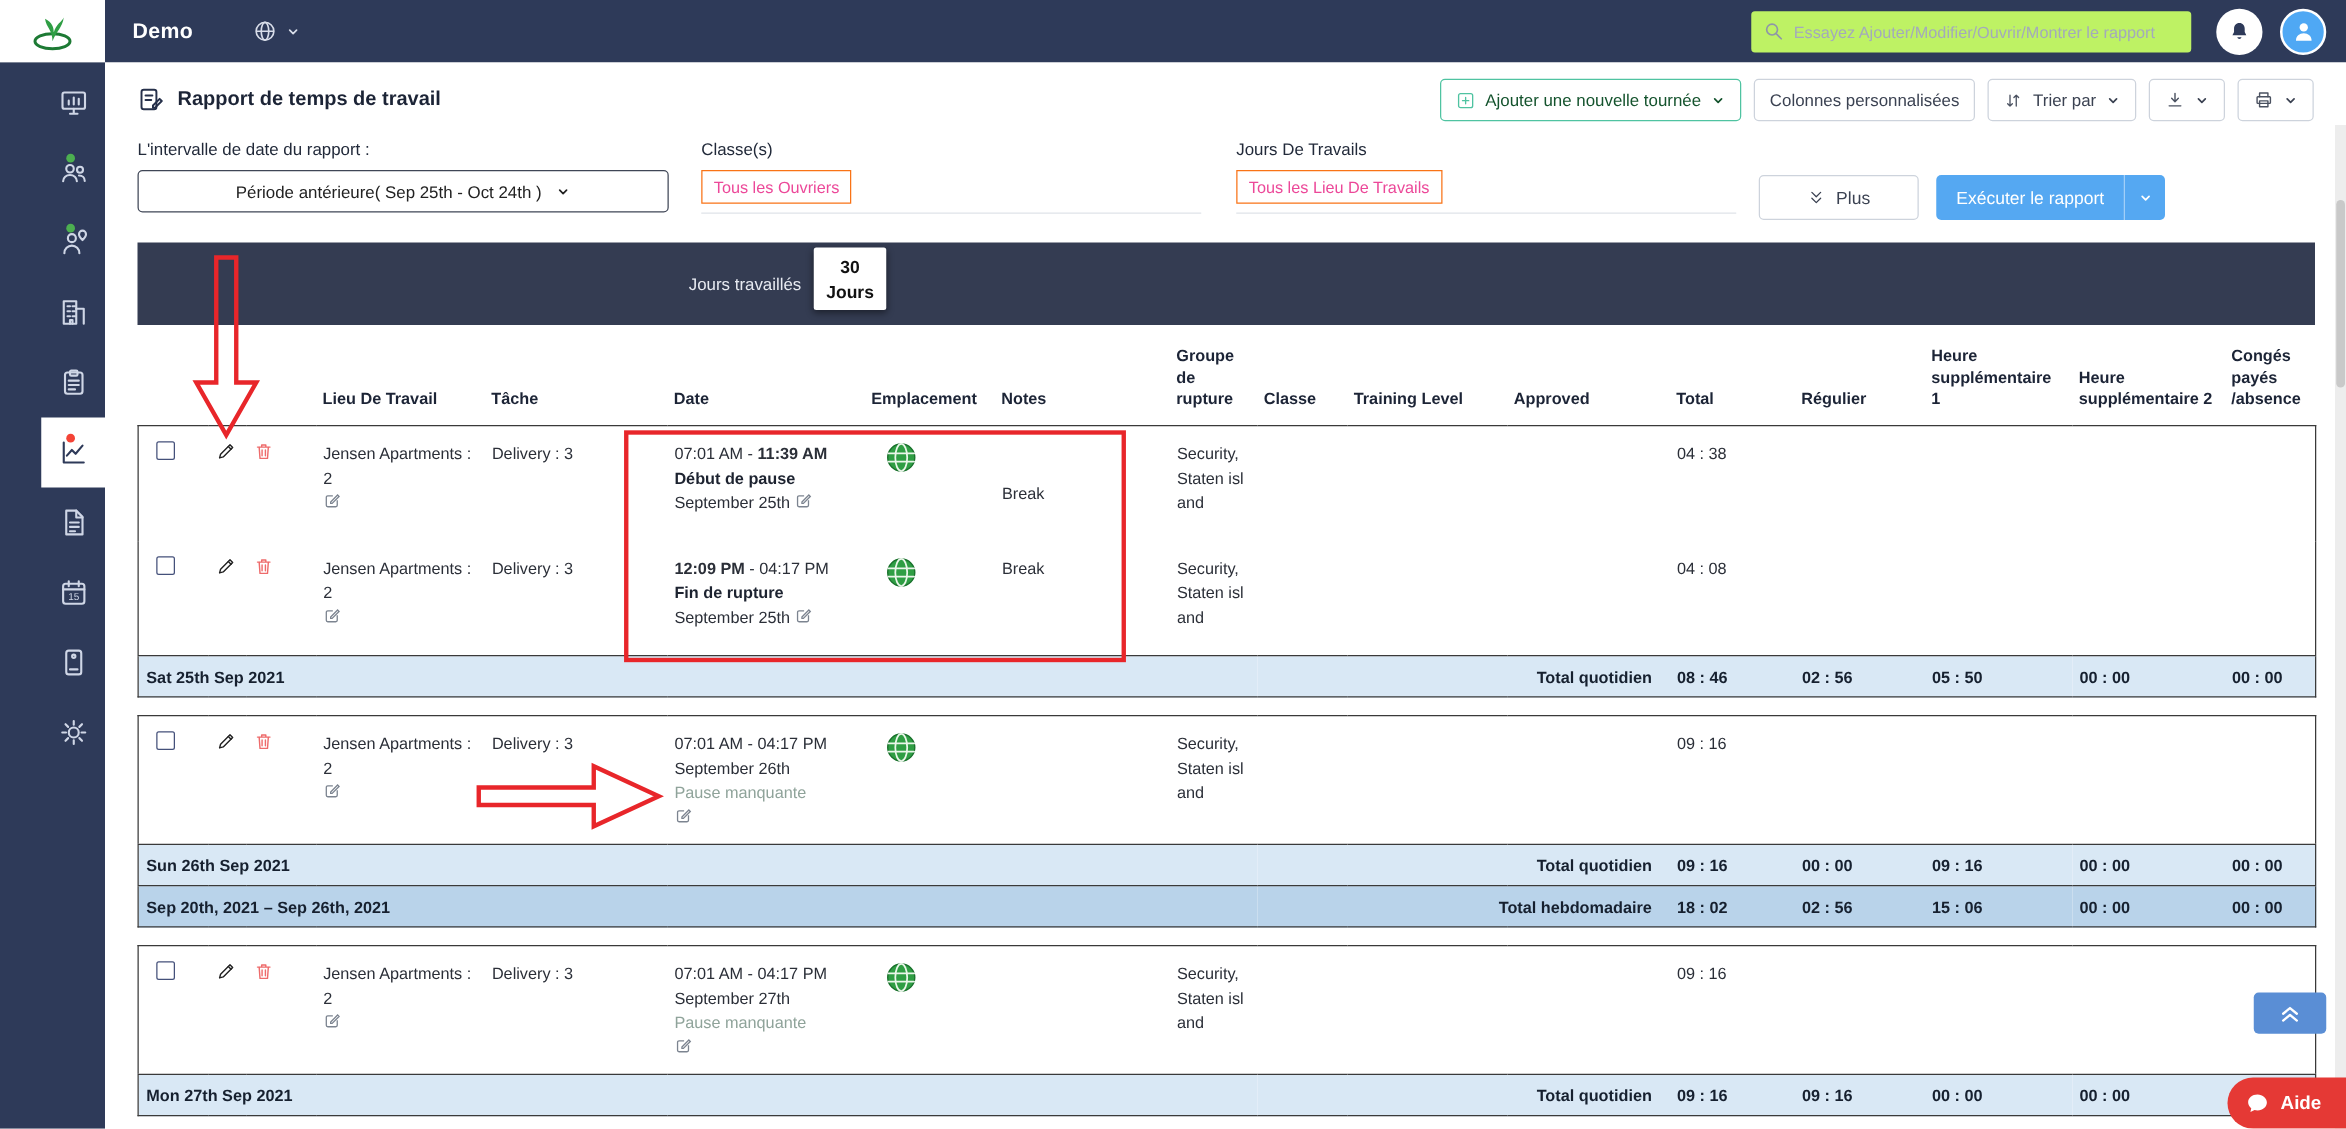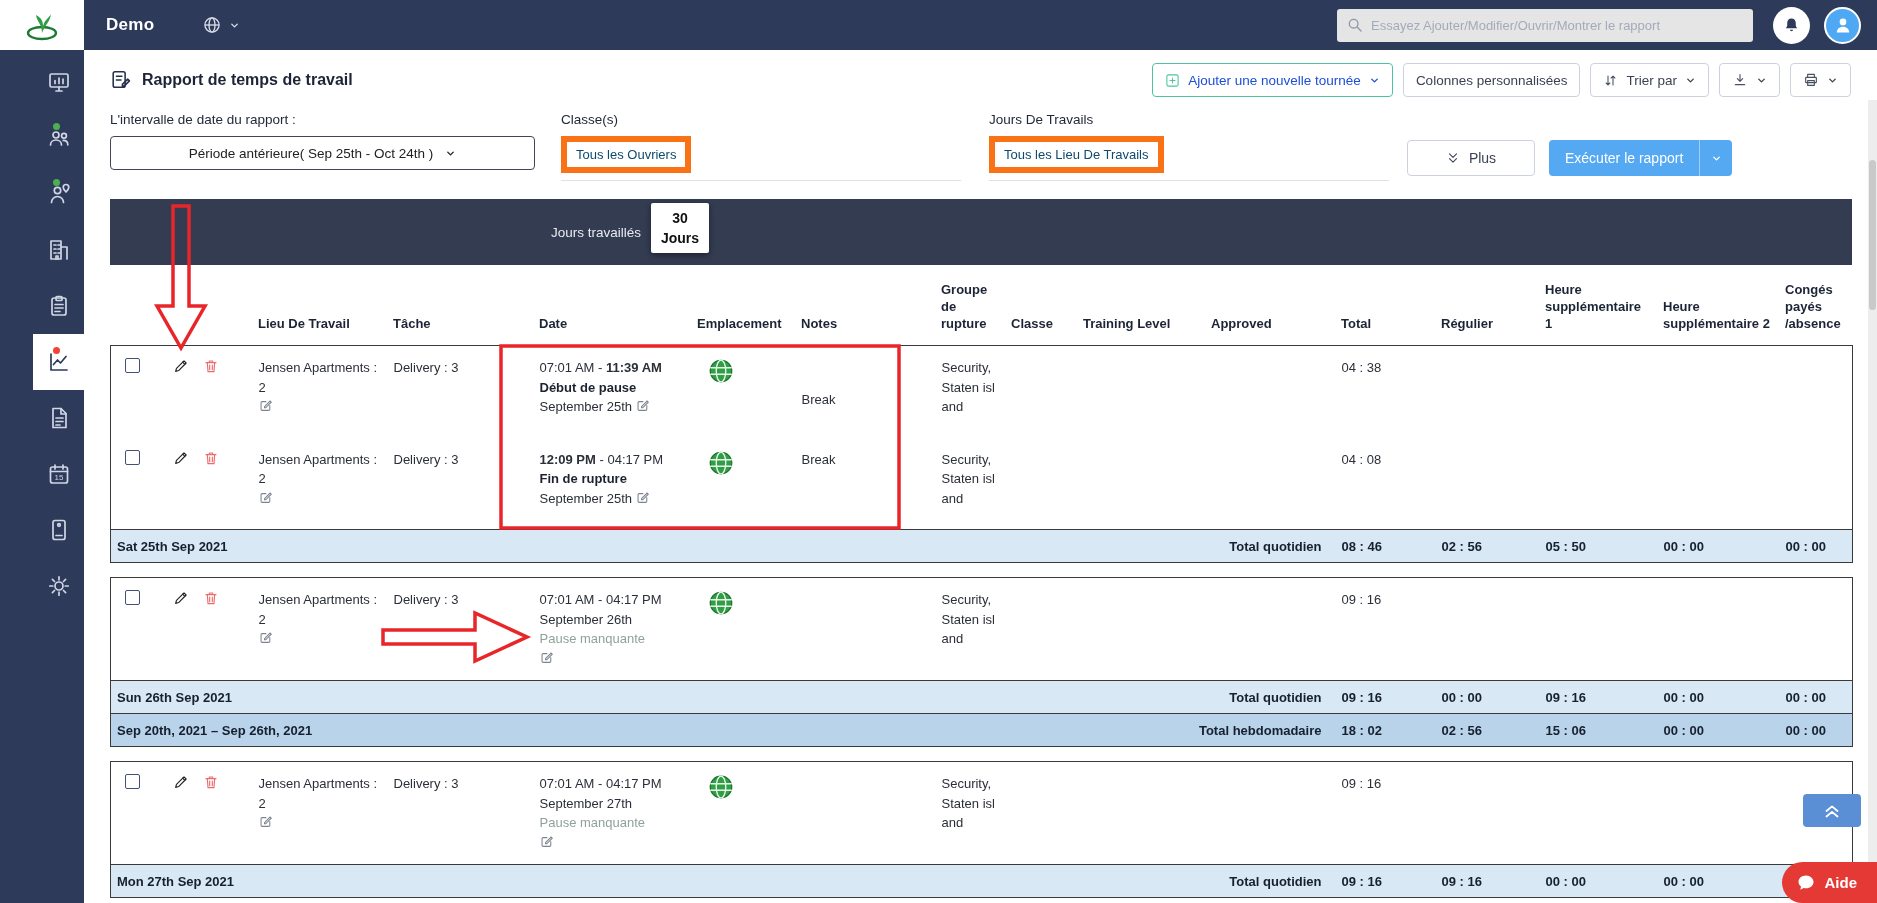--- a/index.html
+++ b/index.html
@@ -4,21 +4,21 @@
 <style>
   * { box-sizing: border-box; margin: 0; padding: 0; }
   html,body { width:1877px; height:903px; }
   body { font-family:"Liberation Sans",sans-serif; background:#fff; overflow:hidden; position:relative; }
 
   
   .topbar { height:50px; background:#2e3a59; display:flex; align-items:center; }
   .logo-box { width:84px; height:50px; background:#fff; display:flex; align-items:center; justify-content:center; flex:0 0 84px; }
   .brand { color:#fff; font-size:17px; font-weight:bold; margin-left:22px; letter-spacing:.3px; }
   .lang { margin-left:48px; display:flex; align-items:center; gap:7px; color:#d8dde9; cursor:pointer; }
-  .searchbox { margin-left:auto; width:416px; height:33px; background:#e5e5e5; border-radius:3px; display:flex; align-items:center; padding:0 10px; gap:8px; }
+  .searchbox { margin-left:auto; width:352px; height:33px; background:#bef264; border-radius:3px; display:flex; align-items:center; padding:0 10px; gap:8px; }
   .searchbox input { border:none; outline:none; flex:1; font-size:13px; color:#5a6275; background:transparent; font-family:"Liberation Sans",sans-serif; }
   .searchbox input::placeholder { color:#a3aabb; }
   .round-btn { width:37px; height:37px; border-radius:50%; background:#fff; display:flex; align-items:center; justify-content:center; margin-left:20px; cursor:pointer; }
   .avatar { width:37px; height:37px; border-radius:50%; background:#4fa8f4; border:2px solid #fff; display:flex; align-items:center; justify-content:center; margin:0 16px 0 14px; cursor:pointer; }
 
   
   .layout { display:flex; height:853px; }
   .sidebar { width:84px; flex:0 0 84px; background:#2e3a59; padding-top:4px; display:flex; flex-direction:column;padding-left:33px; }
   .side-item { height:56px; display:flex; align-items:center; justify-content:center; position:relative; color:#cfd6e6; cursor:pointer; }
   .side-item svg { stroke:currentColor; fill:none; stroke-width:1.7; stroke-linecap:round; stroke-linejoin:round; }
@@ -28,33 +28,33 @@
 
   .main { flex:1; background:#fff; position:relative; overflow:hidden; }
 
   
   .main-header { display:flex; align-items:center; padding:13px 26px 9px 26px; }
   .title-wrap { display:flex; align-items:center; gap:10px; color:#242e47; }
   .page-title { font-size:16px; font-weight:bold; color:#1c2436; }
   .hdr-actions { margin-left:auto; display:flex; gap:10px; align-items:center; }
   .btn { height:34px; border:1px solid #cdd3dc; border-radius:4px; background:#fff; display:flex; align-items:center; gap:8px; padding:0 12px; font-size:13.5px; color:#3b4252; cursor:pointer; white-space:nowrap; }
   .btn svg { stroke:#4a5160; fill:none; stroke-width:1.7; stroke-linecap:round; stroke-linejoin:round; }
-  .btn-teal { border-color:#4fc3a1; color:#1d4ed8; }
+  .btn-teal { border-color:#4fc3a1; color:#14532d; }
   .btn-teal svg { stroke:#4fc3a1; }
   .chev { width:11px; height:11px; }
   .chev path { stroke:currentColor; fill:none; stroke-width:2; stroke-linecap:round; stroke-linejoin:round; }
 
   
   .filters { display:flex; padding:6px 26px 0 26px; align-items:flex-start; }
   .f-label { font-size:13.5px; color:#222a3a; display:block; margin-bottom:9px; }
   .f-date { width:425px; }
   .date-select { height:34px; border:1px solid #3f4656; border-radius:4px; display:flex; align-items:center; justify-content:center; gap:12px; font-size:13.5px; color:#222; cursor:pointer; background:#fff; }
   .f-col { width:400px; margin-left:26px; }
   .chip-row { border-bottom:1px solid #dfe3e9; padding-bottom:7px; min-height:33px; }
-  .chip { display:inline-block; border:6px solid #f97316; background:#fff; padding:5px 9px; font-size:13px; color:#0c4a6e; }
+  .chip { display:inline-block; border:1px solid #f97316; background:#fff; padding:5px 9px; font-size:13px; color:#ec4899; }
   .f-actions { display:flex; margin-left:18px; padding-top:28px; gap:14px; }
   .more-btn { width:128px; height:36px; border:1px solid #cdd3dc; border-radius:4px; background:#fff; display:flex; align-items:center; justify-content:center; gap:9px; font-size:14px; color:#3b4252; cursor:pointer; }
   .more-btn svg { stroke:#3b4252; fill:none; stroke-width:1.8; stroke-linecap:round; stroke-linejoin:round; }
   .run-btn { height:36px; background:#55a8f2; border-radius:4px; display:flex; align-items:stretch; color:#fff; cursor:pointer; overflow:hidden; }
   .run-main { display:flex; align-items:center; padding:0 16px; font-size:14px; }
   .run-caret { width:33px; border-left:1px solid rgba(255,255,255,.45); display:flex; align-items:center; justify-content:center; }
 
   
   .band { margin:18px 26px 0 26px; width:1742px; height:66px; background:#343c52; display:flex; align-items:center; }
   .band-label { color:#e8ebf2; font-size:13.5px; margin-left:441px; }

